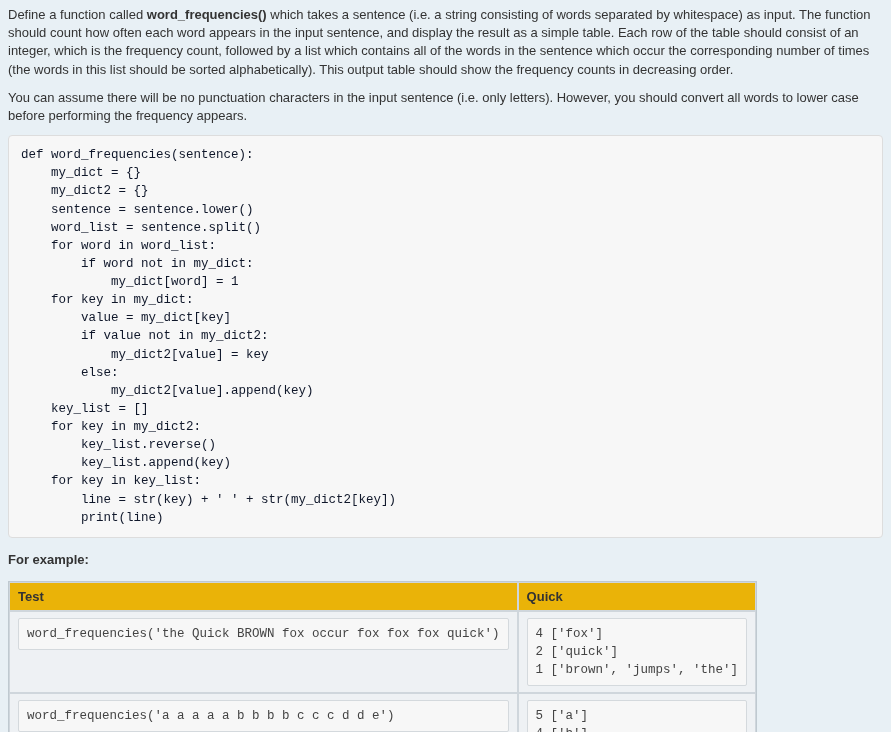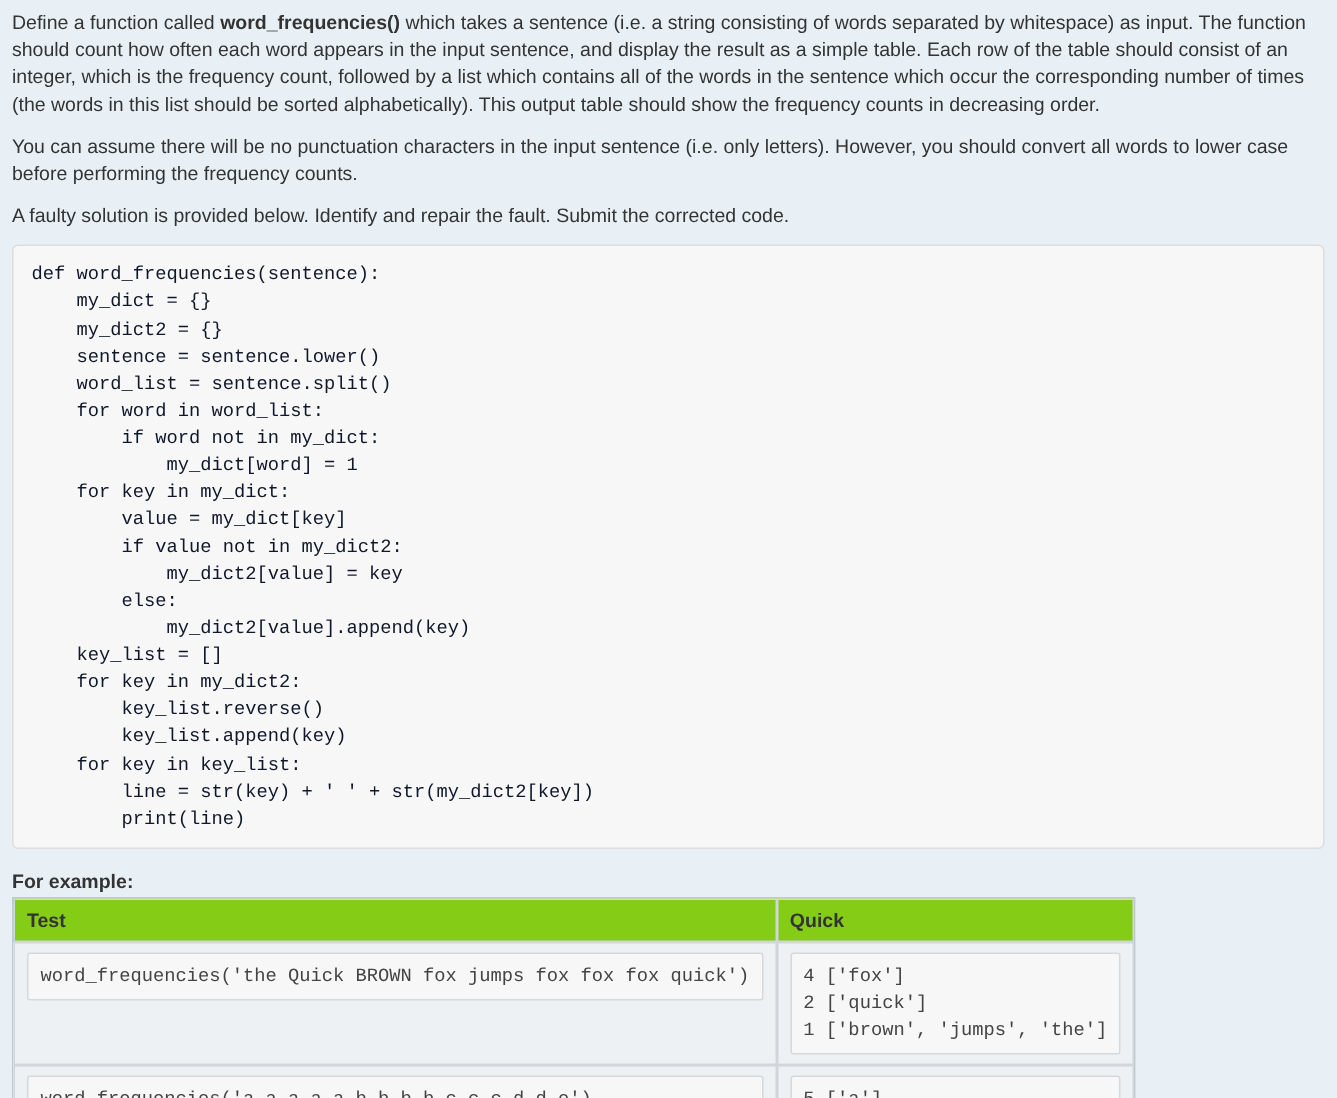--- a/index.html
+++ b/index.html
@@ -25,38 +25,38 @@
       font-size: 12.5px;
       line-height: 1.45;
       white-space: pre;
       overflow-x: auto;
       margin: 8px 0 14px 0;
       color: #0f172a;
     }
     .example-label {
       font-weight: bold;
       font-size: 13px;
-      margin: 6px 0 3px 0;
+      margin: 6px 0 14px 0;
     }
     table.examples {
       border-collapse: separate;
       border-spacing: 0;
       border: 1px solid #bfc9d0;
       background: #fff;
       width: auto;
     }
     table.examples th, table.examples td {
       border: 1px solid #cfd6dc;
       padding: 6px 8px;
       text-align: left;
       vertical-align: top;
       font-size: 13px;
     }
     table.examples th {
-      background: #84cc16;
+      background: #eab308;
       font-weight: bold;
     }
     table.examples td {
       background: #eef1f4;
     }
     .cell-code {
       font-family: 'Courier New', Courier, monospace;
       font-size: 12.5px;
       background: #f7f7f7;
       border: 1px solid #d4d9dd;
@@ -68,22 +68,21 @@
       display: block;
     }
   </style>
 </head>
 <body>
 
 <div class="description">
   <p>
     <span>Define a function called </span><strong>word_frequencies()</strong><span> which takes a sentence (i.e. a string consisting of words separated by whitespace) as input.  The function should count how often each word appears in the input sentence, and display the result as a simple table.  Each row of the table should consist of an integer, which is the frequency count, followed by a list which contains all of the words in the sentence which occur the corresponding number of times (the words in this list should be sorted alphabetically).  This output table should show the frequency counts in decreasing order.</span>
   </p>
-  <p>You can assume there will be no punctuation characters in the input sentence (i.e. only letters).  However, you should convert all words to lower case before performing the frequency counts.</p>
-  <p>A faulty solution is provided below.  Identify and repair the fault.  Submit the corrected code.</p>
+  <p>You can assume there will be no punctuation characters in the input sentence (i.e. only letters).  However, you should convert all words to lower case before performing the frequency appears.</p>
 </div>
 
 <div class="code-block">def word_frequencies(sentence):
     my_dict = {}
     my_dict2 = {}
     sentence = sentence.lower()
     word_list = sentence.split()
     for word in word_list:
         if word not in my_dict:
             my_dict[word] = 1
@@ -106,21 +105,21 @@
 <table class="examples">
   <thead>
     <tr>
       <th>Test</th>
       <th>Quick</th>
     </tr>
   </thead>
   <tbody>
     <tr>
       <td>
-        <span class="cell-code">word_frequencies('the Quick BROWN fox jumps fox fox fox quick')</span>
+        <span class="cell-code">word_frequencies('the Quick BROWN fox occur fox fox fox quick')</span>
       </td>
       <td>
         <span class="cell-code">4 ['fox']
 2 ['quick']
 1 ['brown', 'jumps', 'the']</span>
       </td>
     </tr>
     <tr>
       <td>
         <span class="cell-code">word_frequencies('a a a a a b b b b c c c d d e')</span>

